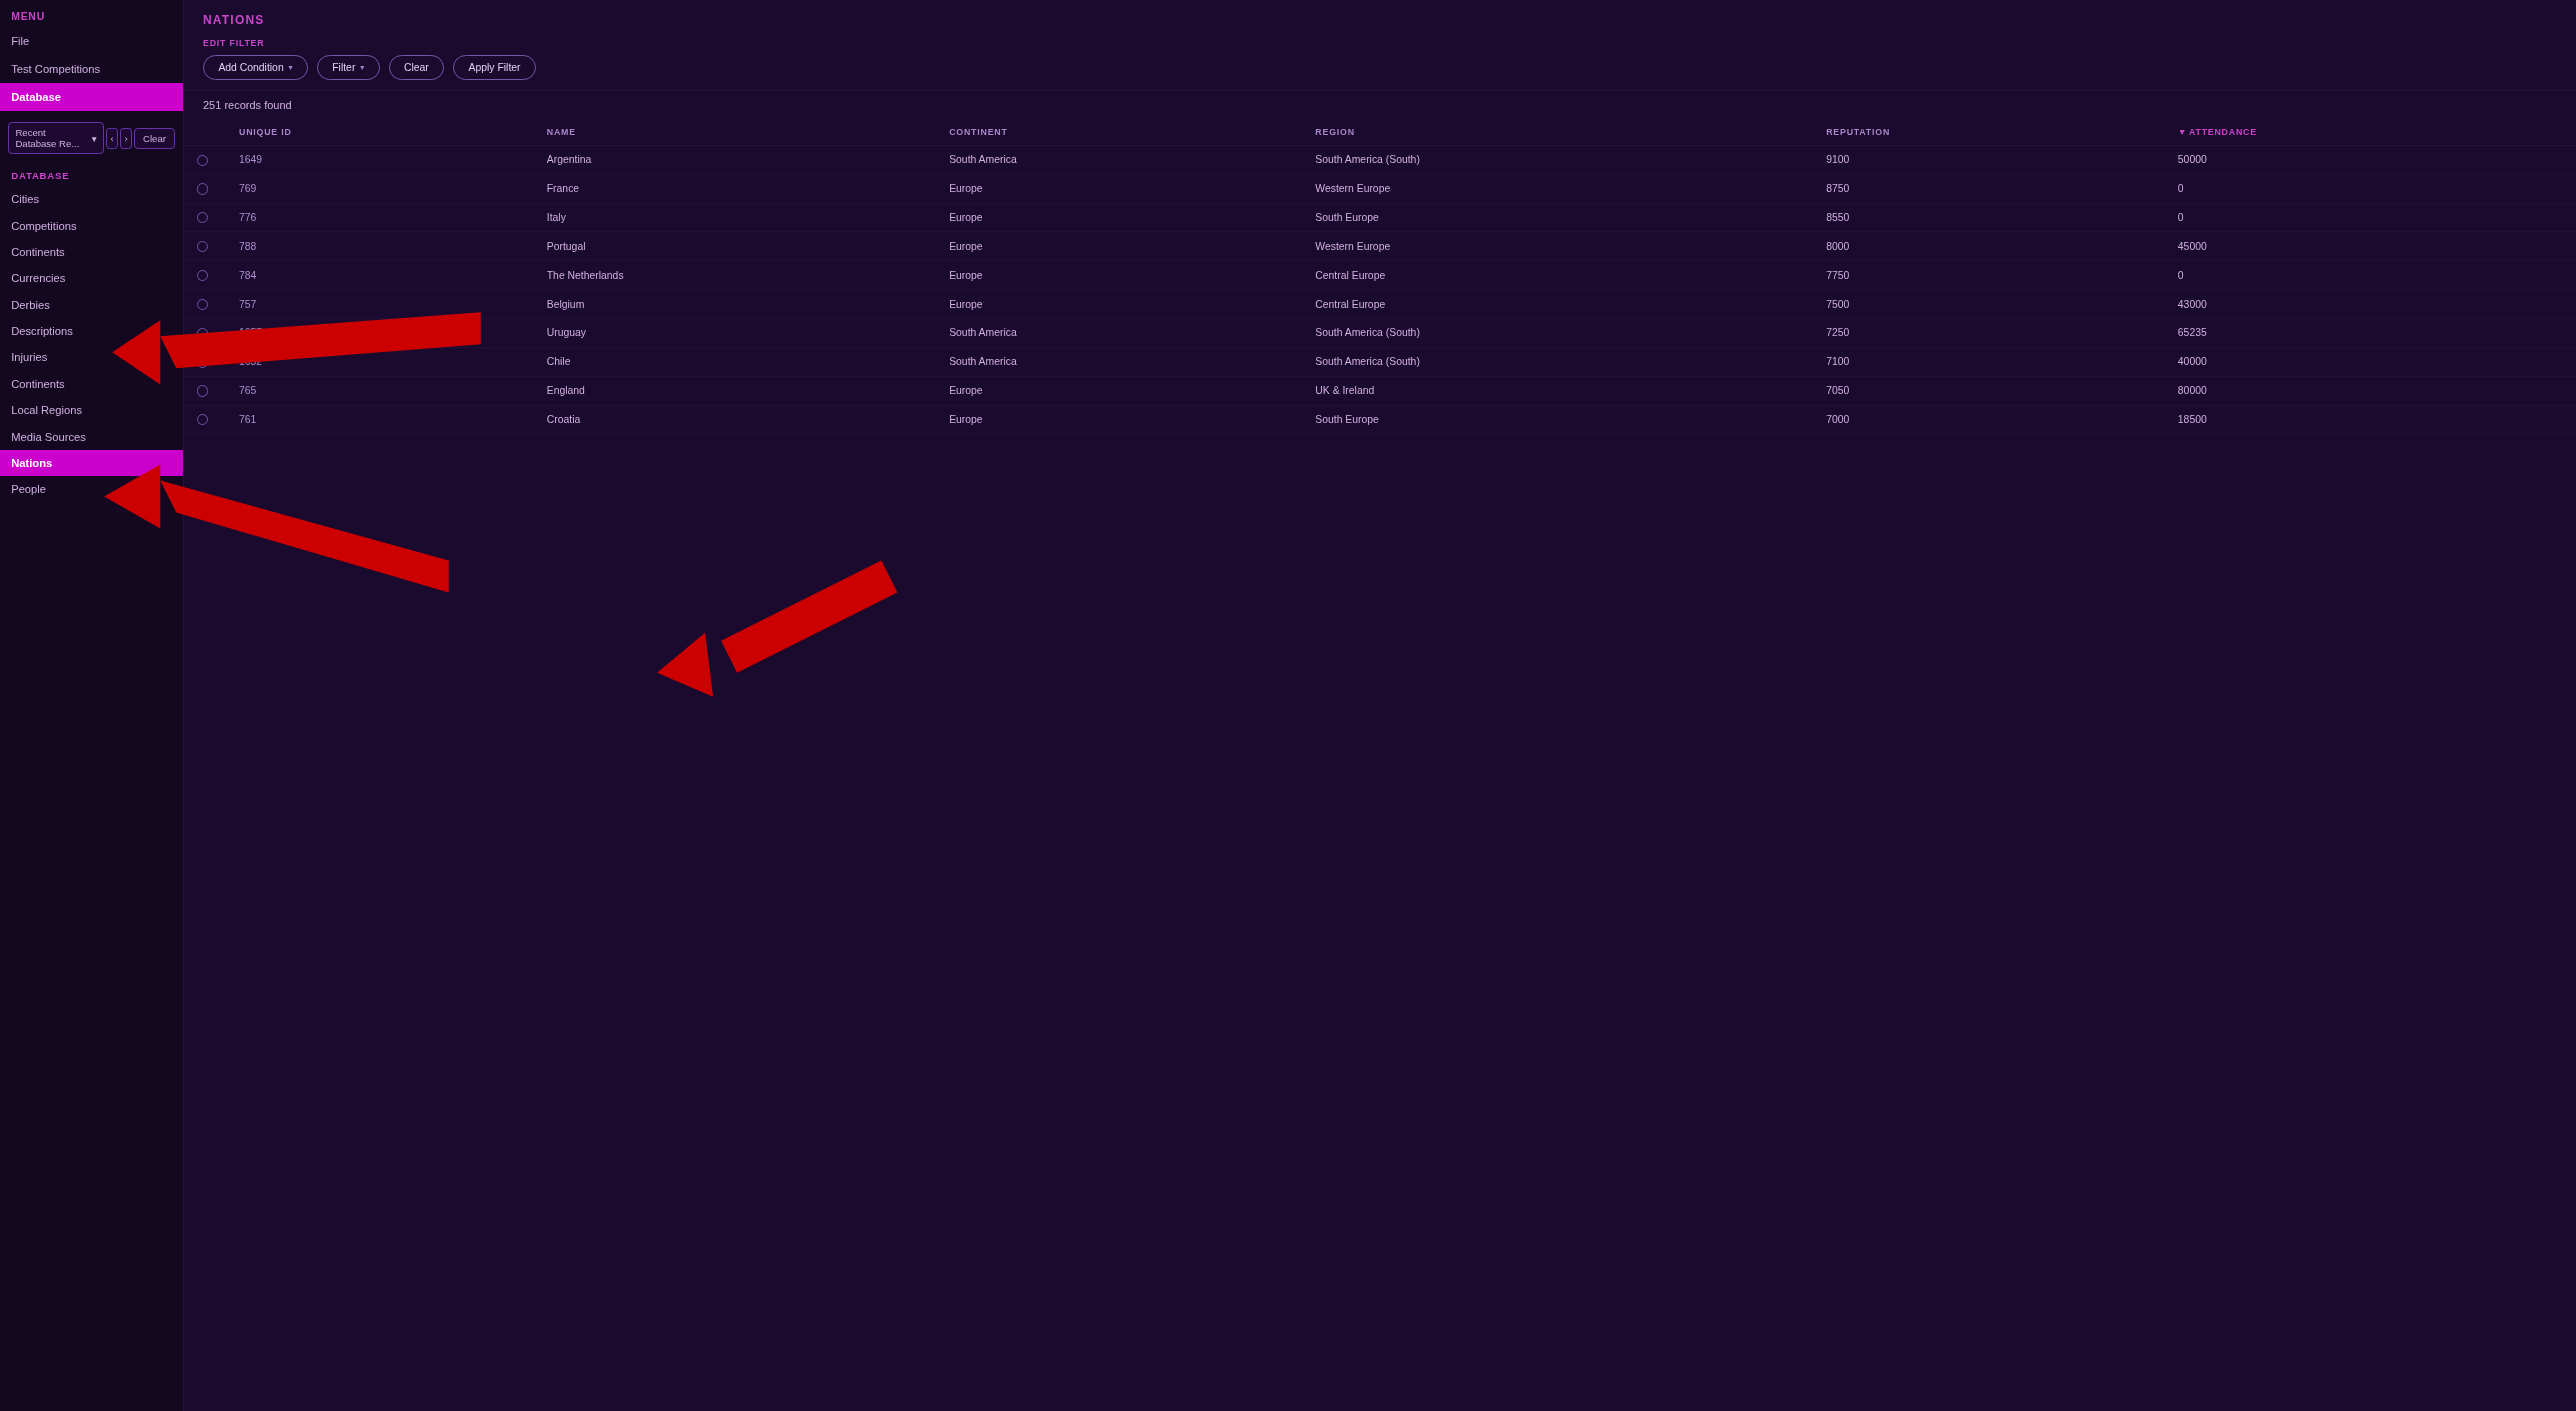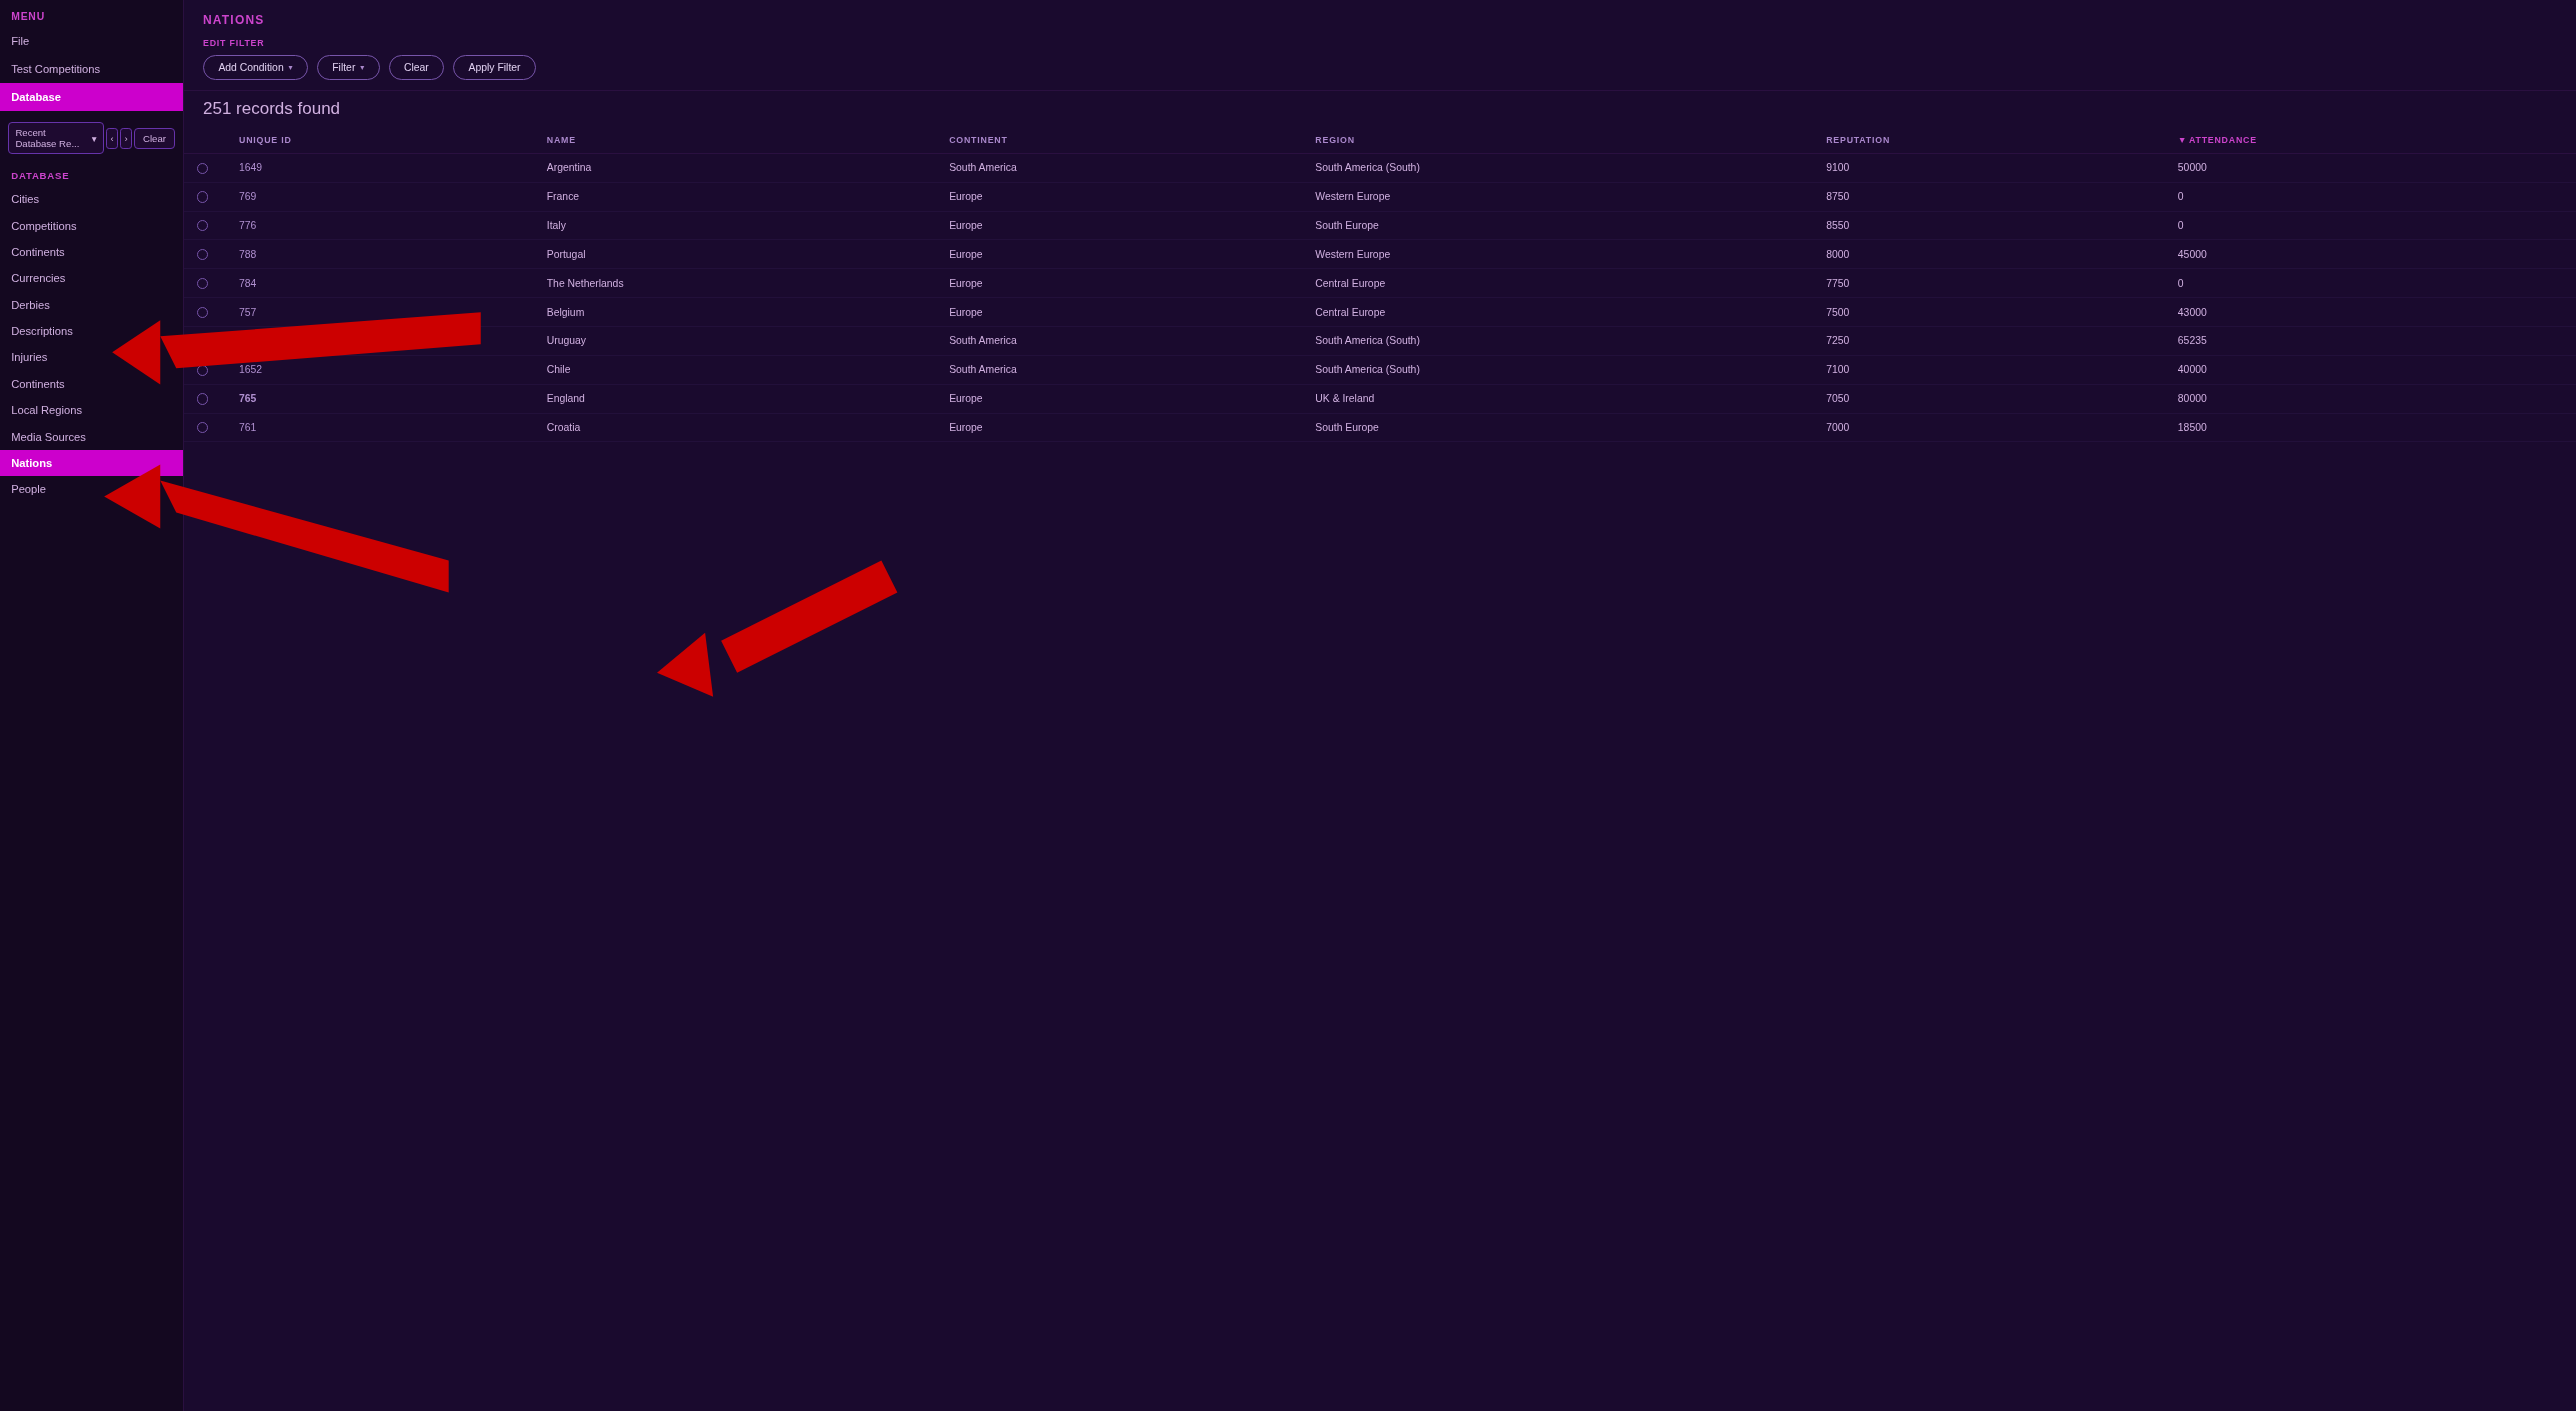--- a/index.html
+++ b/index.html
@@ -158,21 +158,21 @@
       display: flex;
       align-items: center;
       gap: 4.8px;
     }
     .filter-btn .chevron { font-size: 8px; color: #aa88cc; }
 
     
     #records-row {
       padding: 8px 19px;
       color: #d0b0e0;
-      font-size: 17px;
+      font-size: 11px;
     }
 
     
     #table-wrapper {
       flex: 1;
       overflow: auto;
       padding: 0 0 0 0;
     }
     table {
       width: 100%;
@@ -371,21 +371,21 @@
             <td><span class="row-radio"></span></td>
             <td style="color: rgb(176, 144, 208);">1652</td>
             <td>Chile</td>
             <td>South America</td>
             <td>South America (South)</td>
             <td>7100</td>
             <td>40000</td>
           </tr>
           <tr>
             <td><span class="row-radio"></span></td>
-            <td style="color: rgb(176, 144, 208); font-weight: bold;">765</td>
+            <td style="color: rgb(176, 144, 208);">765</td>
             <td>England</td>
             <td>Europe</td>
             <td>UK &amp; Ireland</td>
             <td>7050</td>
             <td>80000</td>
           </tr>
           <tr>
             <td><span class="row-radio"></span></td>
             <td style="color: rgb(176, 144, 208);">761</td>
             <td>Croatia</td>

